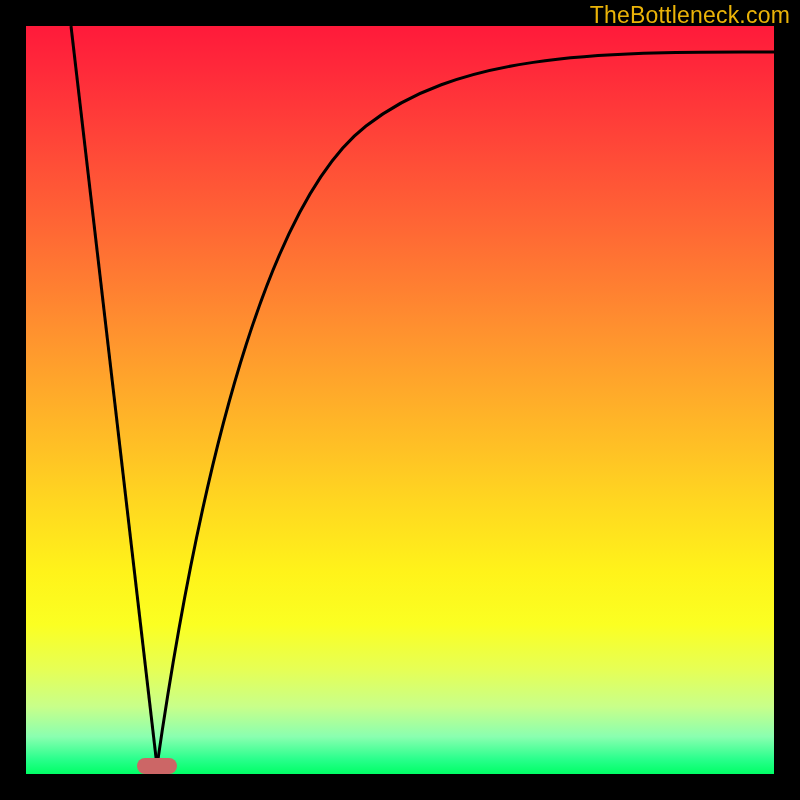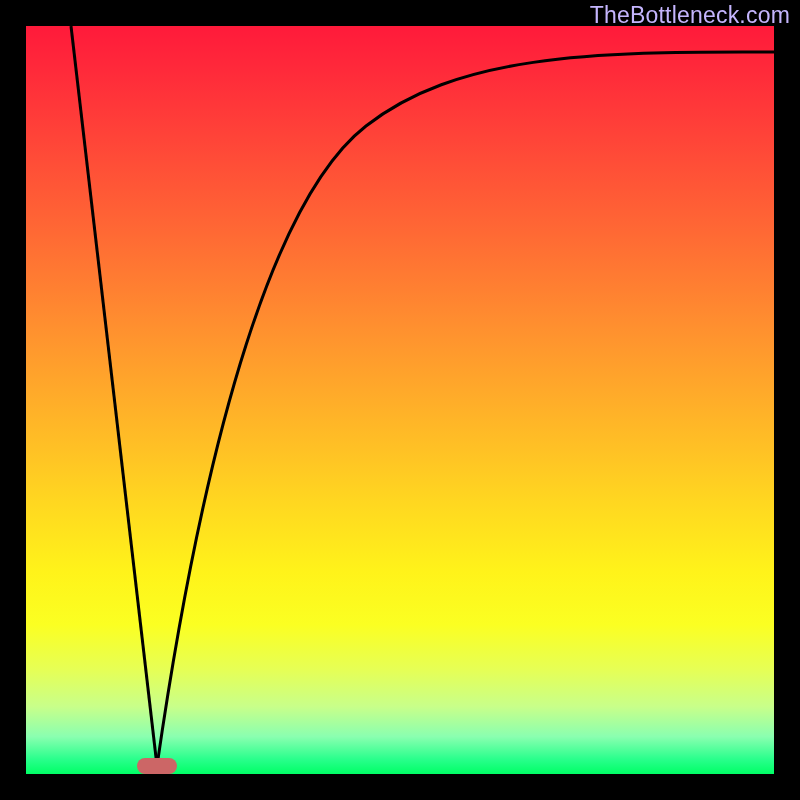--- a/index.html
+++ b/index.html
@@ -31,21 +31,21 @@
       #c8ff8a 91%,
       #8affb0 95%,
       #2aff8c 98%,
       #00ff66 100%
     );
   }
   .watermark {
     position: absolute;
     top: 2px;
     right: 10px;
-    color: #c4b5fd;
+    color: #eab308;
     font-size: 23px;
     letter-spacing: 0.2px;
     margin-left: 24px;
   }
   svg.curve {
     position: absolute;
     left: 0;
     top: 0;
     width: 748px;
     height: 748px;

